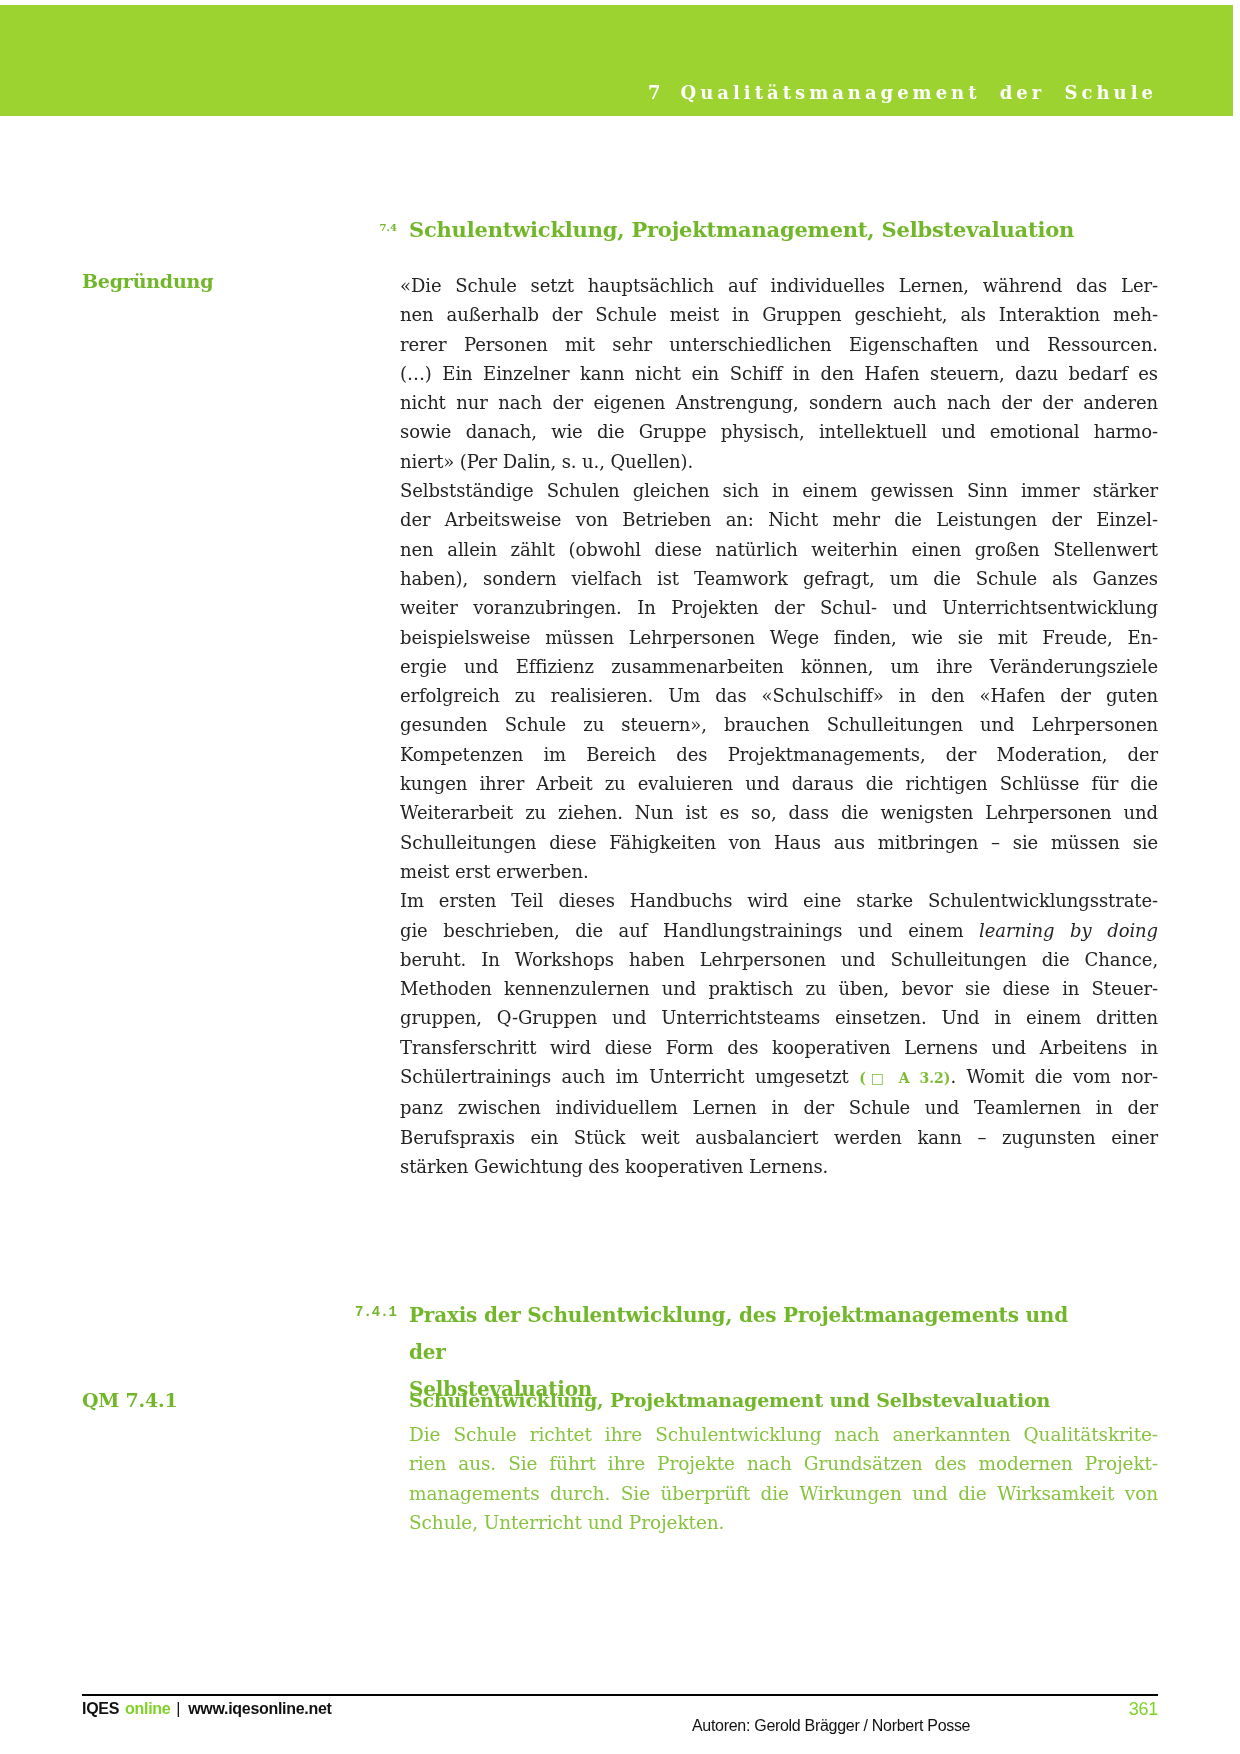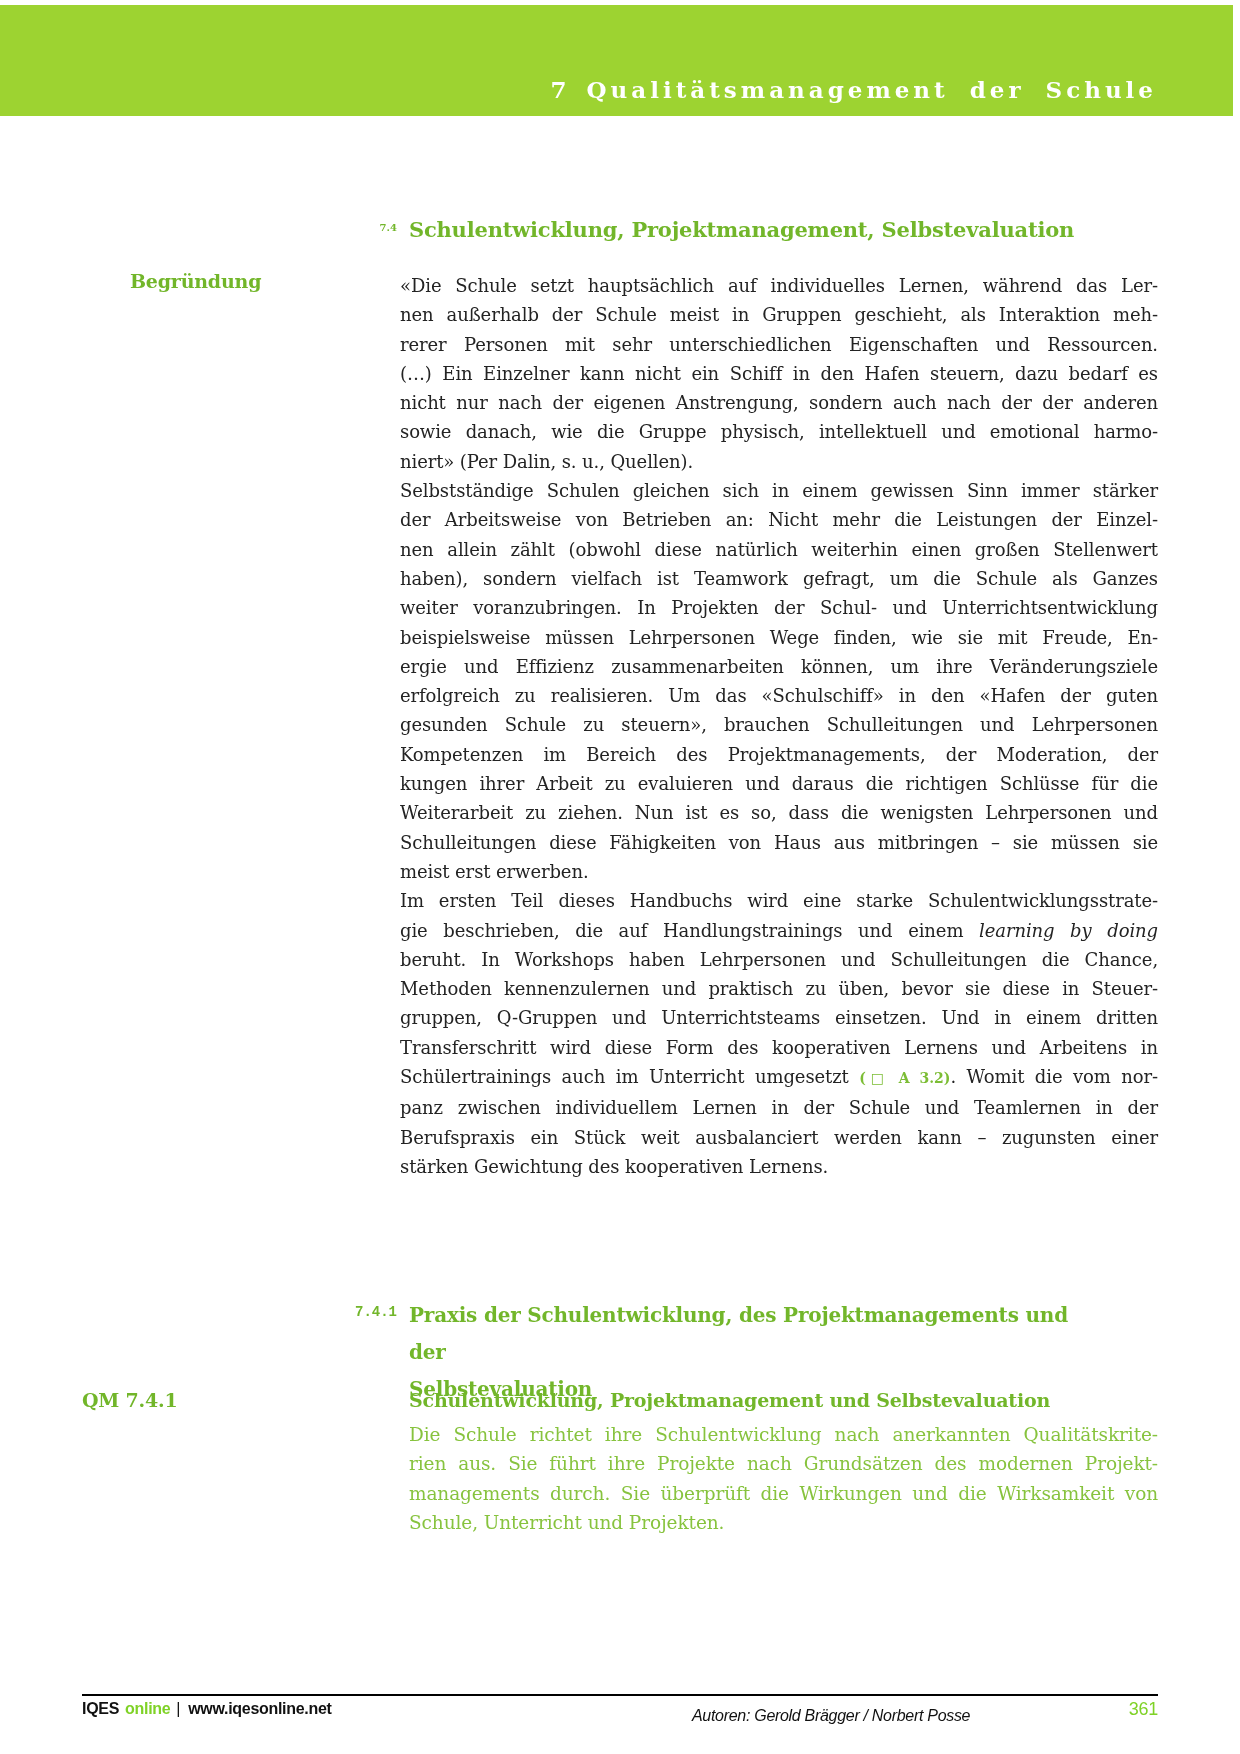--- a/index.html
+++ b/index.html
@@ -8,21 +8,21 @@
     font-family:"DejaVu Serif",serif;color:#232323;overflow:hidden;
   }
   
   .header-band{
     position:absolute;top:5px;left:0;width:1233px;height:111px;
     background:#9dd331;
     display:flex;align-items:flex-end;justify-content:flex-end;
     box-sizing:border-box;padding:0 76px 13px 0;
   }
   .header-text{
-    color:#ffffff;font-weight:bold;font-size:23px;
+    color:#ffffff;font-weight:bold;font-size:18px;
     letter-spacing:4px;word-spacing:9px;white-space:nowrap;
   }
   .header-text .chnum{margin-right:16px;}
   
   .sec-num{
     position:absolute;left:340px;width:57px;text-align:right;
     color:#72b62a;font-weight:bold;font-size:10px;
   }
   .sec-title{
     position:absolute;left:409px;color:#72b62a;font-weight:bold;font-size:21px;
@@ -30,21 +30,21 @@
   }
   .s74-num{top:222px;}
   .s74-title{top:217px;}
   .s741-num{top:1304px;font-size:14px;font-family:Liberation Mono, monospace;}
   .s741-title{top:1297px;font-size:20px;line-height:37px;white-space:normal;width:700px;}
   
   .margin-label{
     position:absolute;left:82px;color:#72b62a;font-weight:bold;font-size:19px;
     letter-spacing:-0.2px;white-space:nowrap;
   }
-  .ml-begr{top:270px;margin-left:48px;}
+  .ml-begr{top:270px;}
   .ml-qm{top:1389px;}
   
   .body-col{
     position:absolute;left:400px;top:271px;width:758px;
     font-size:18px;line-height:29.3px;color:#232323;letter-spacing:-0.1px;
   }
   .tline{text-align:justify;text-align-last:justify;}
   .tline.last{text-align-last:left;}
   .seg-italic{font-style:italic;}
   .seg-ref{
@@ -66,21 +66,21 @@
     position:absolute;left:82px;top:1694px;width:1076px;height:2px;background:#000;
   }
   .footer{
     position:absolute;left:0;top:1700px;width:1240px;height:26px;
     font-family:"Liberation Sans",sans-serif;font-size:16px;letter-spacing:-0.3px;
     color:#111;
   }
   .f-brand{position:absolute;left:82px;top:0;font-weight:bold;white-space:nowrap;}
   .f-brand .online{color:#7fd226;margin:0 6px 0 6px;}
   .f-brand .sep{font-weight:normal;margin-right:8px;}
-  .f-authors{position:absolute;left:692px;top:7px;font-weight:normal;white-space:nowrap;font-style:italic;}
+  .f-authors{position:absolute;left:692px;top:17px;font-weight:normal;white-space:nowrap;}
   .f-page{position:absolute;right:82px;top:-1px;color:#7fd226;font-size:18px;text-align:right;}
 </style>
 </head>
 <body>
 
 <div class="page">
 
   <div class="header-band">
     <div class="header-text">
       <span class="chnum">7</span><span>Qualitätsmanagement der Schule</span>

